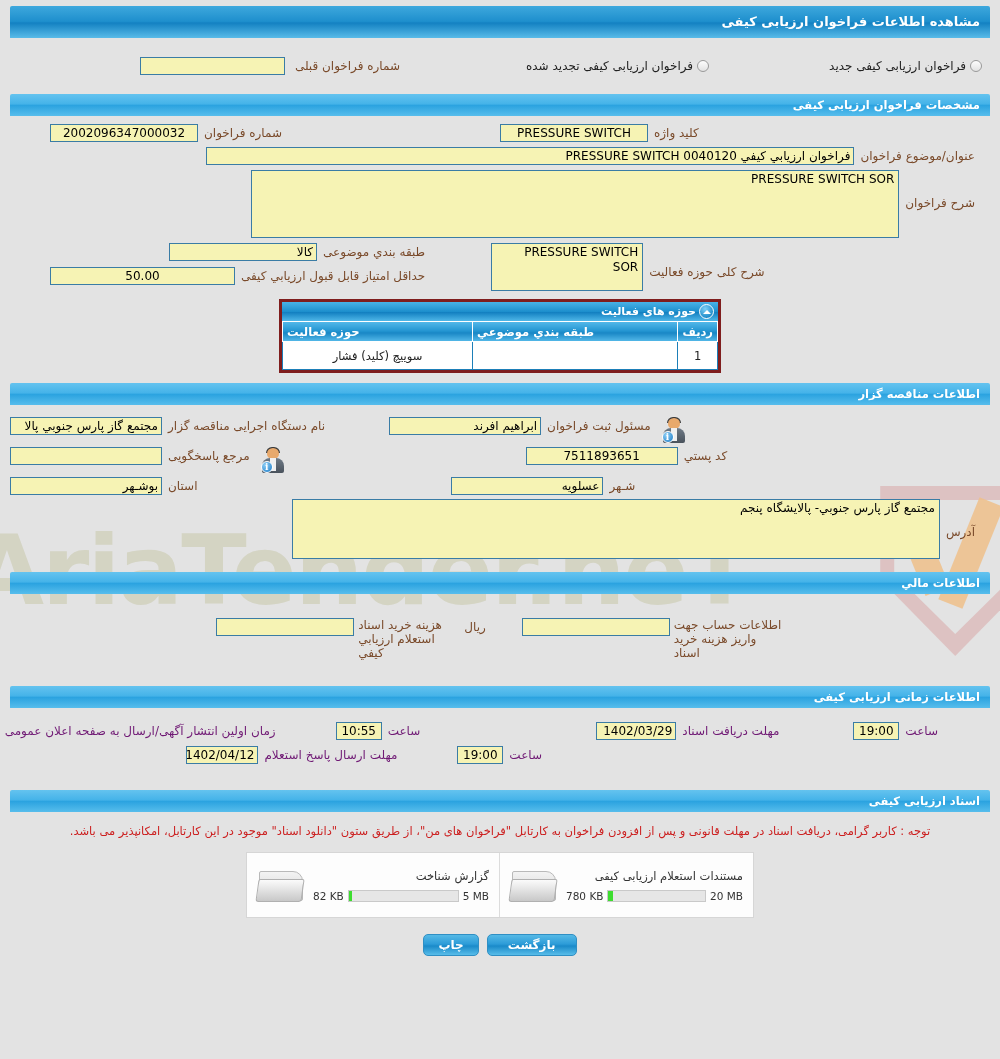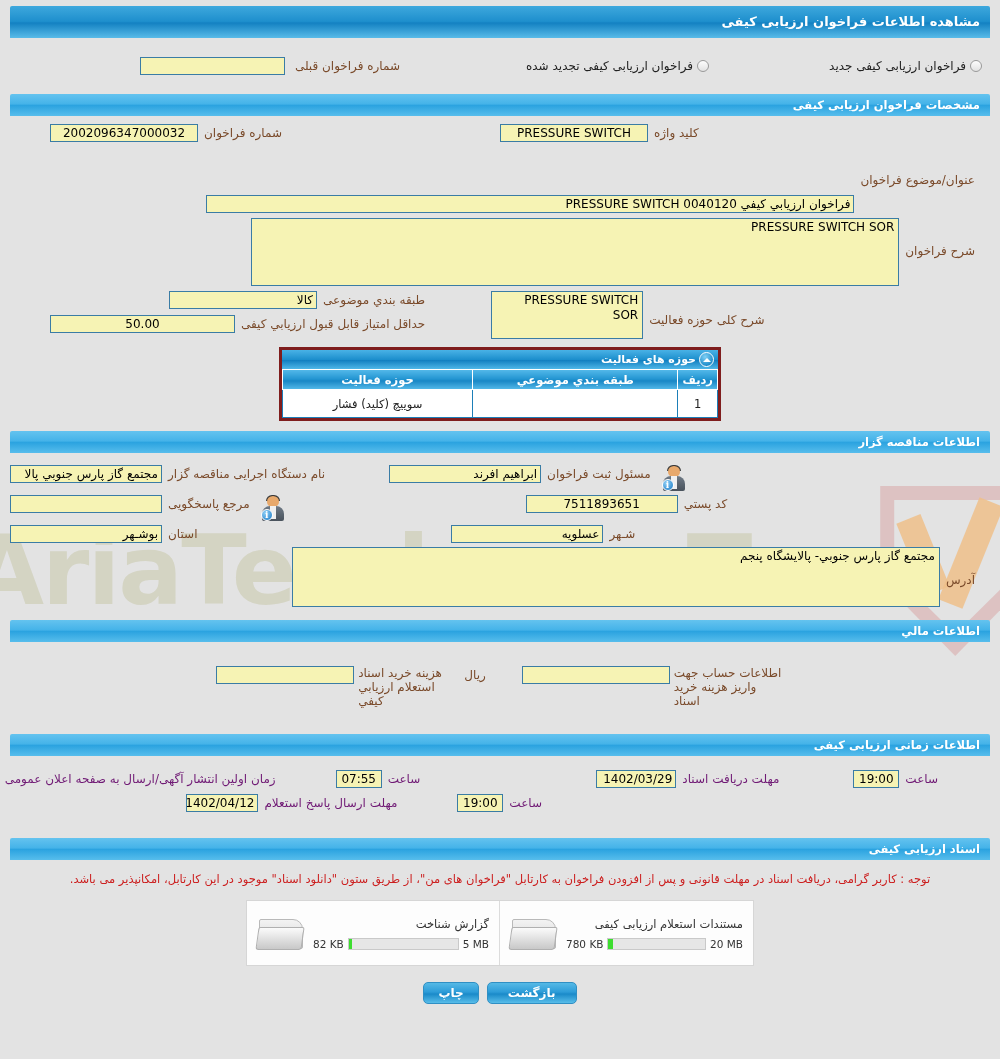--- a/index.html
+++ b/index.html
@@ -182,21 +182,21 @@
     border-left: 4px solid transparent;
     border-right: 4px solid transparent;
     border-bottom: 4px solid #fff;
   }
   table.grid { width: 100%; border-collapse: collapse; font-size: 11.5px; }
   table.grid th {
     background: linear-gradient(to bottom, #50b6e8 0%, #2093d0 48%, #1685c4 53%, #55bae9 100%);
     color: #fff; font-weight: bold;
     height: 20px;
     border: 1px solid #fff;
-    text-align: center;
+    text-align: left;
     padding: 0 4px;
   }
   table.grid td {
     background: #fff;
     color: #222;
     height: 28px;
     border: 1px solid #1d7fb8;
     text-align: center;
     padding: 0 4px;
   }
@@ -367,21 +367,21 @@
       </div>
       <div class="row" style="margin:0 172px 0 0;">
         <span class="lbl">شماره فراخوان</span>
         <div class="fld center" style="width:148px;">2002096347000032</div>
       </div>
     </div>
 
     <div class="row" style="justify-content:flex-start;">
       <div style="width:9px;"></div>
       <span class="lbl" style="order:2;">عنوان/موضوع فراخوان</span>
-      <div class="fld" style="width:648px; order:3;margin-top:48px;">فراخوان ارزیابي کیفي 0040120 PRESSURE SWITCH</div>
+      <div class="fld" style="width:648px; order:3;">فراخوان ارزیابي کیفي 0040120 PRESSURE SWITCH</div>
     </div>
 
     <div class="row" style="align-items:flex-start; justify-content:flex-start;">
       <div style="width:9px;"></div>
       <span class="lbl" style="order:2; padding-top:26px;">شرح فراخوان</span>
       <div class="fld area" style="width:648px; height:68px; order:3;">PRESSURE SWITCH SOR</div>
     </div>
 
     <div class="spec-line" style="align-items:flex-start; margin-top:5px;">
       <div class="row" style="align-items:flex-start; margin:0;">
@@ -502,21 +502,21 @@
       <div class="row" style="margin:0 40px 0 0;">
         <span class="lbl dark">ساعت</span>
         <div class="fld center" style="width:46px;">19:00</div>
       </div>
       <div class="row" style="margin:0 28px 0 0;">
         <span class="lbl dark">مهلت دریافت اسناد</span>
         <div class="fld center" style="width:80px;text-align:right;">1402/03/29</div>
       </div>
       <div class="row" style="margin:0 130px 0 0;">
         <span class="lbl dark">ساعت</span>
-        <div class="fld center" style="width:46px;">07:55</div>
+        <div class="fld center" style="width:46px;">10:55</div>
       </div>
       <div class="row" style="margin:0 14px 0 0;">
         <span class="lbl dark">زمان اولین انتشار آگهی/ارسال به صفحه اعلان عمومی</span>
         <div class="fld center" style="width:72px;">1402/03/23</div>
       </div>
     </div>
     <div class="time-row">
       <div style="width:436px;"></div>
       <div class="row" style="margin:0 0 0 0;">
         <span class="lbl dark">ساعت</span>

